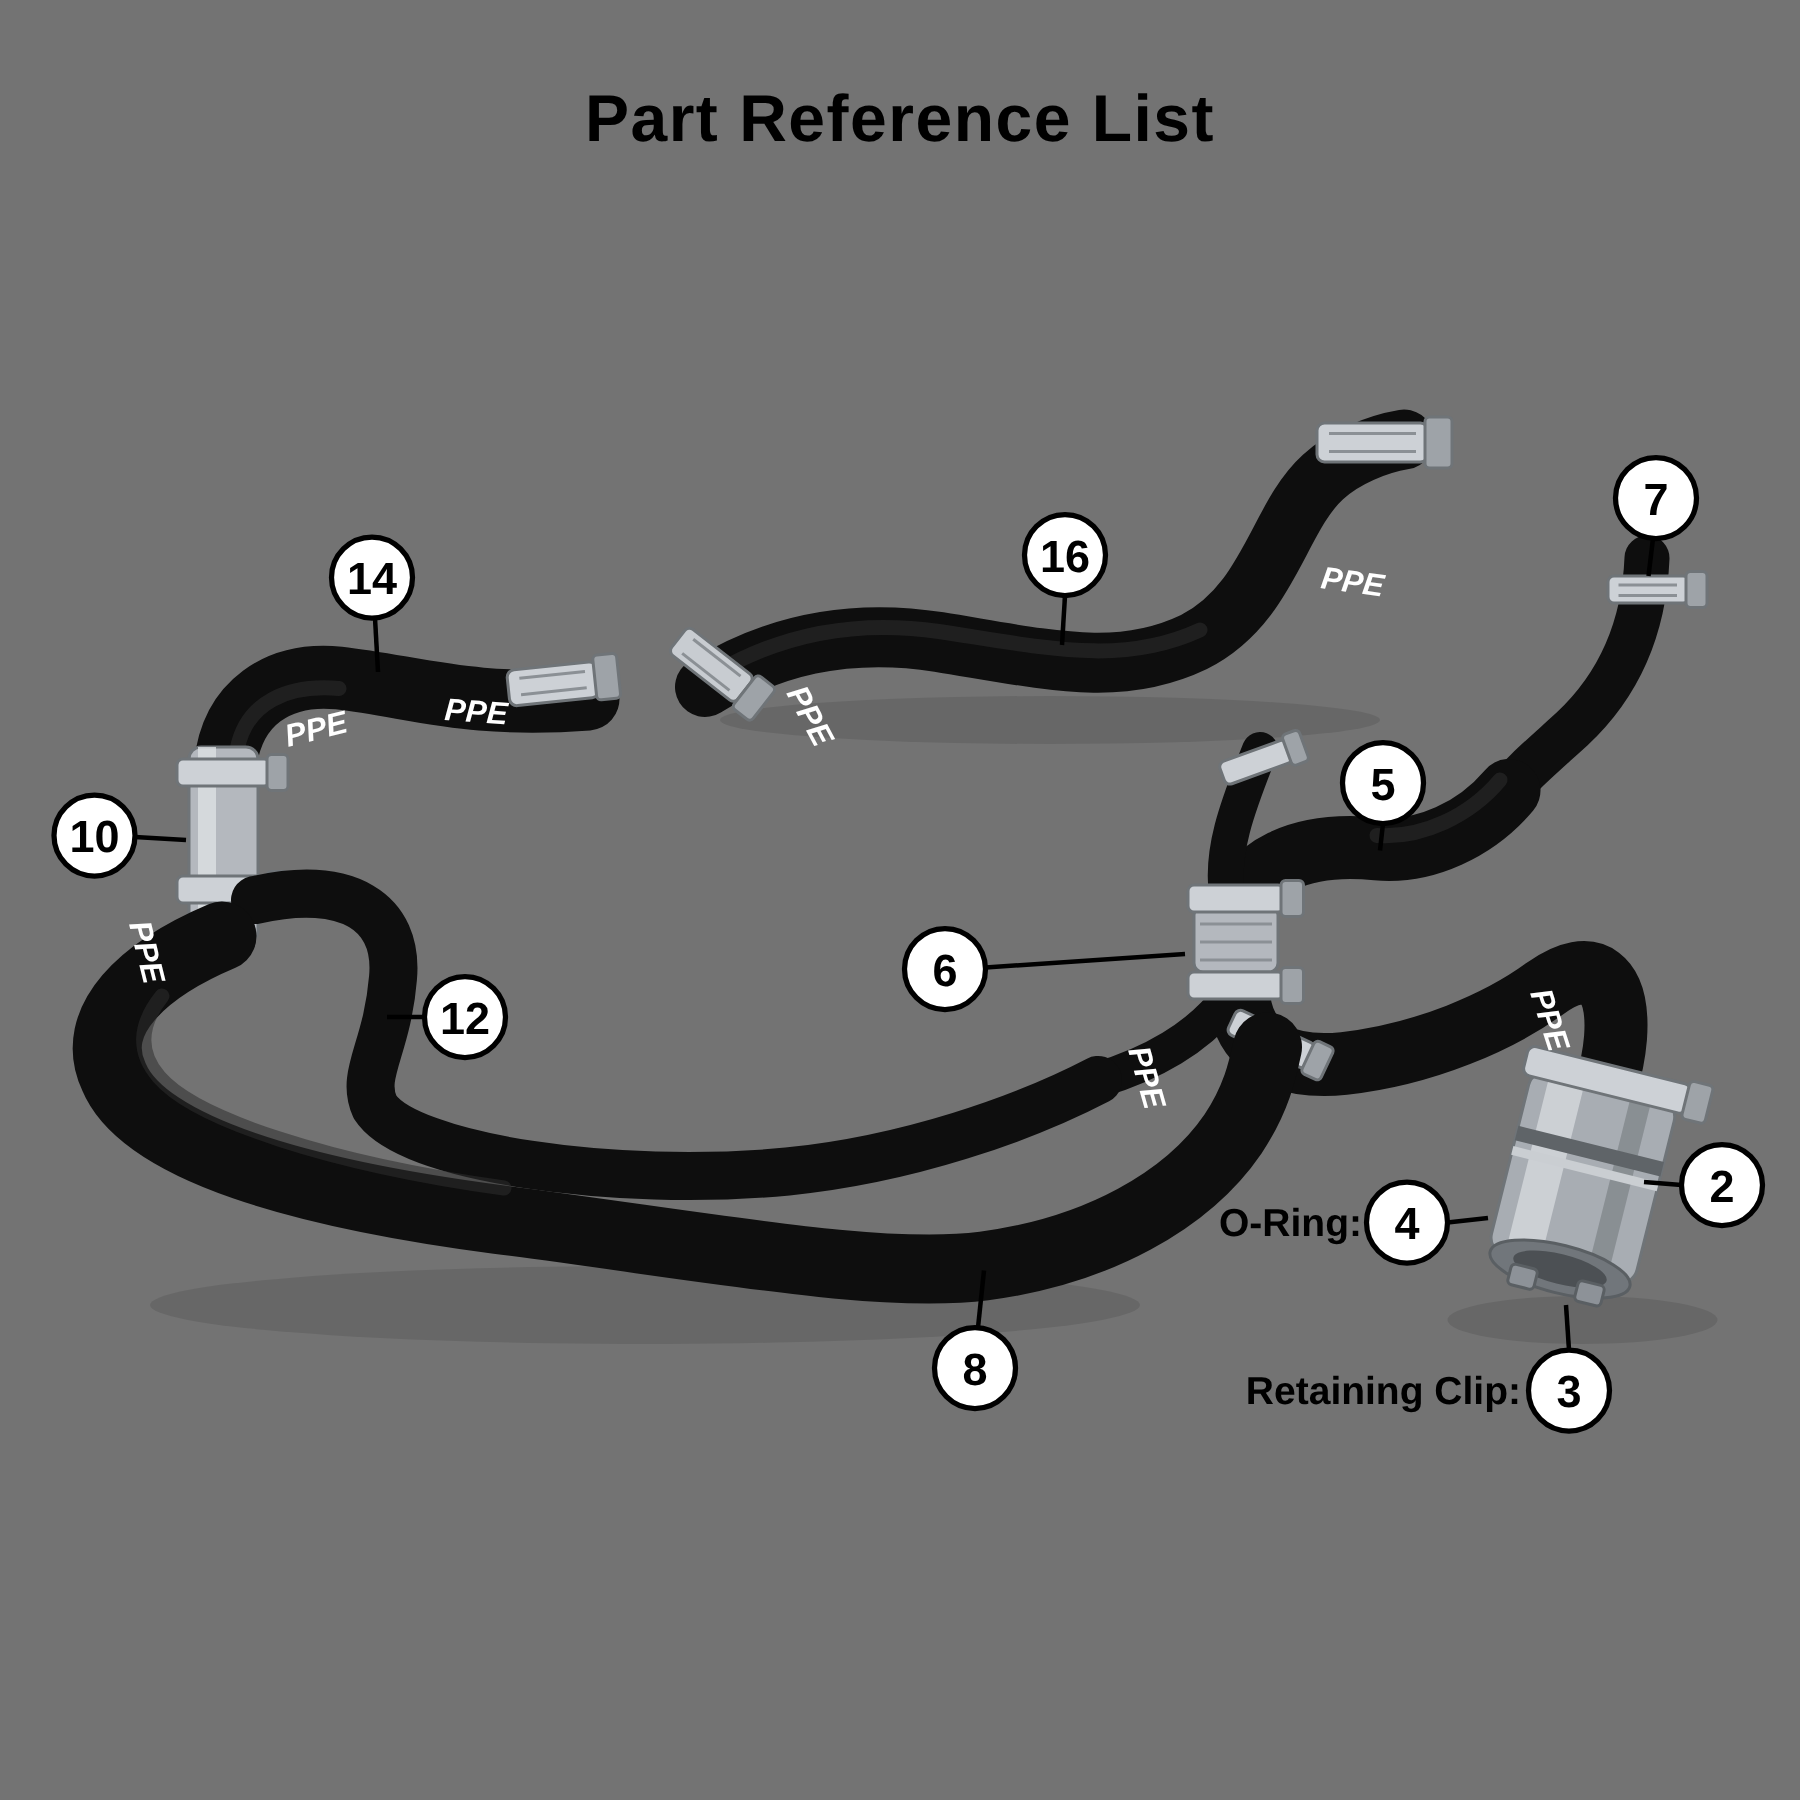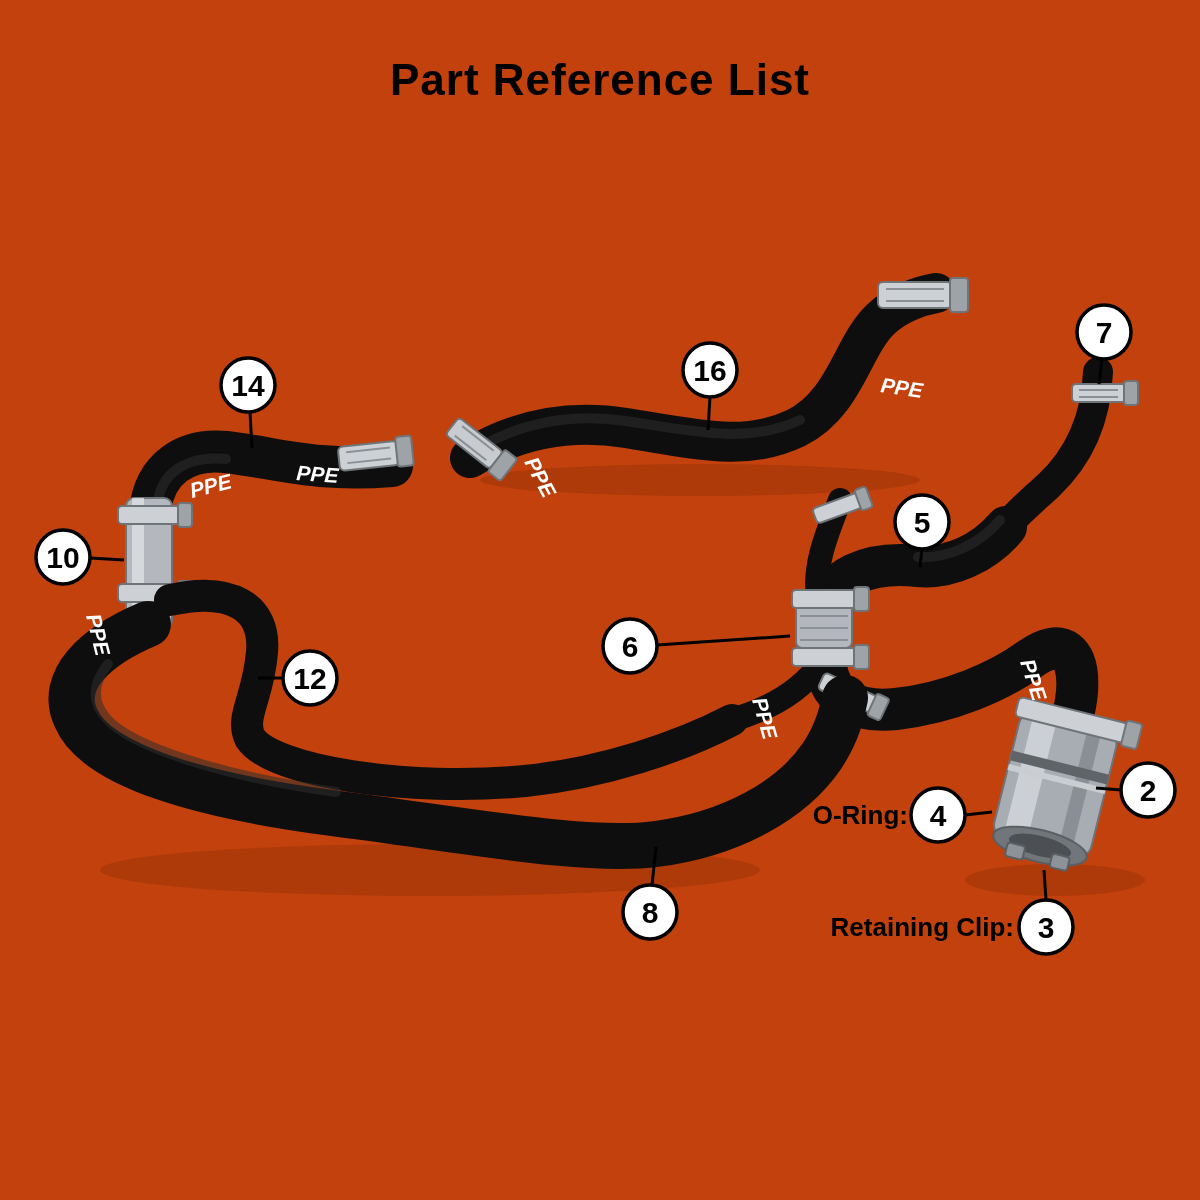--- a/index.html
+++ b/index.html
@@ -5,21 +5,21 @@
   html, body {
     margin: 0;
     padding: 0;
     background: #ffffff;
     font-family: "Liberation Sans", "DejaVu Sans", sans-serif;
   }
   .stage {
     position: relative;
     width: 1200px;
     height: 1200px;
-    background: #c2410c;
+    background: #737373;
     overflow: hidden;
   }
   .page-title {
     position: absolute;
     top: 55px;
     left: 0;
     width: 100%;
     text-align: center;
     font-size: 44px;
     font-weight: 600;

